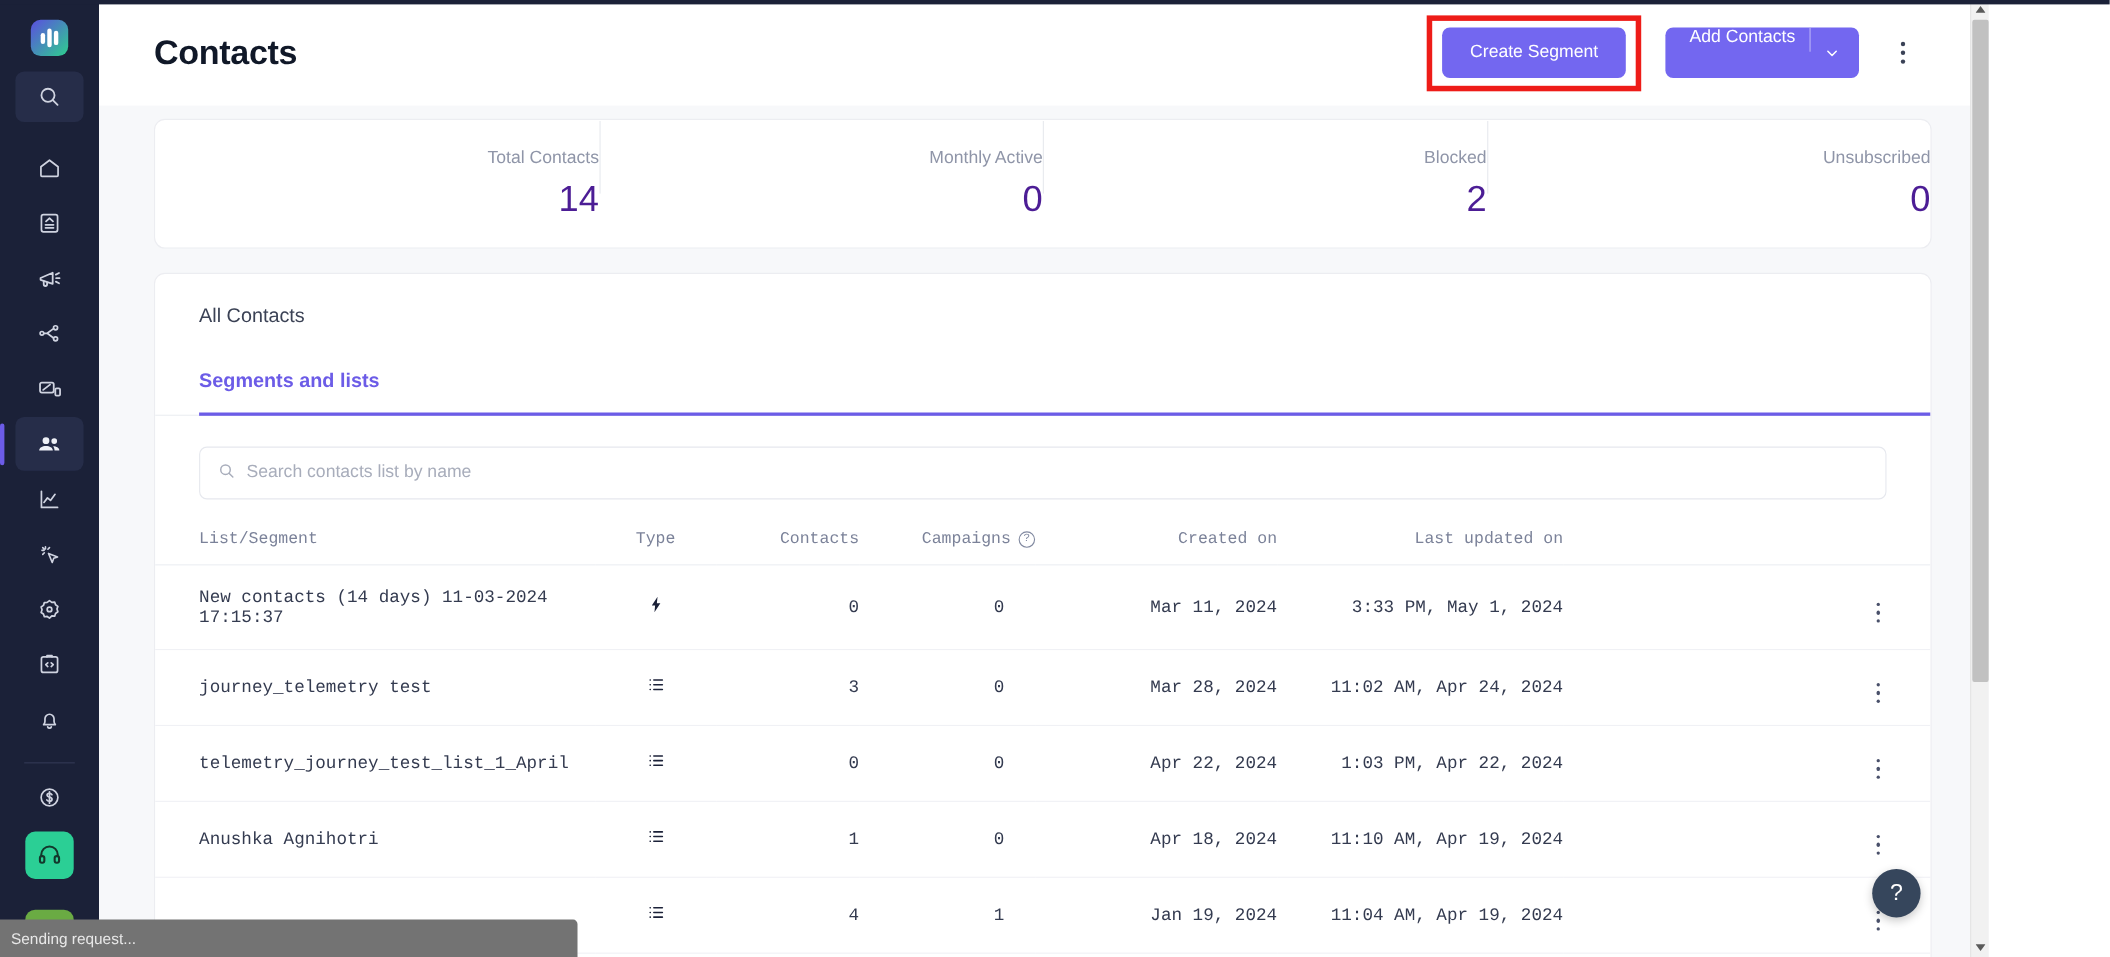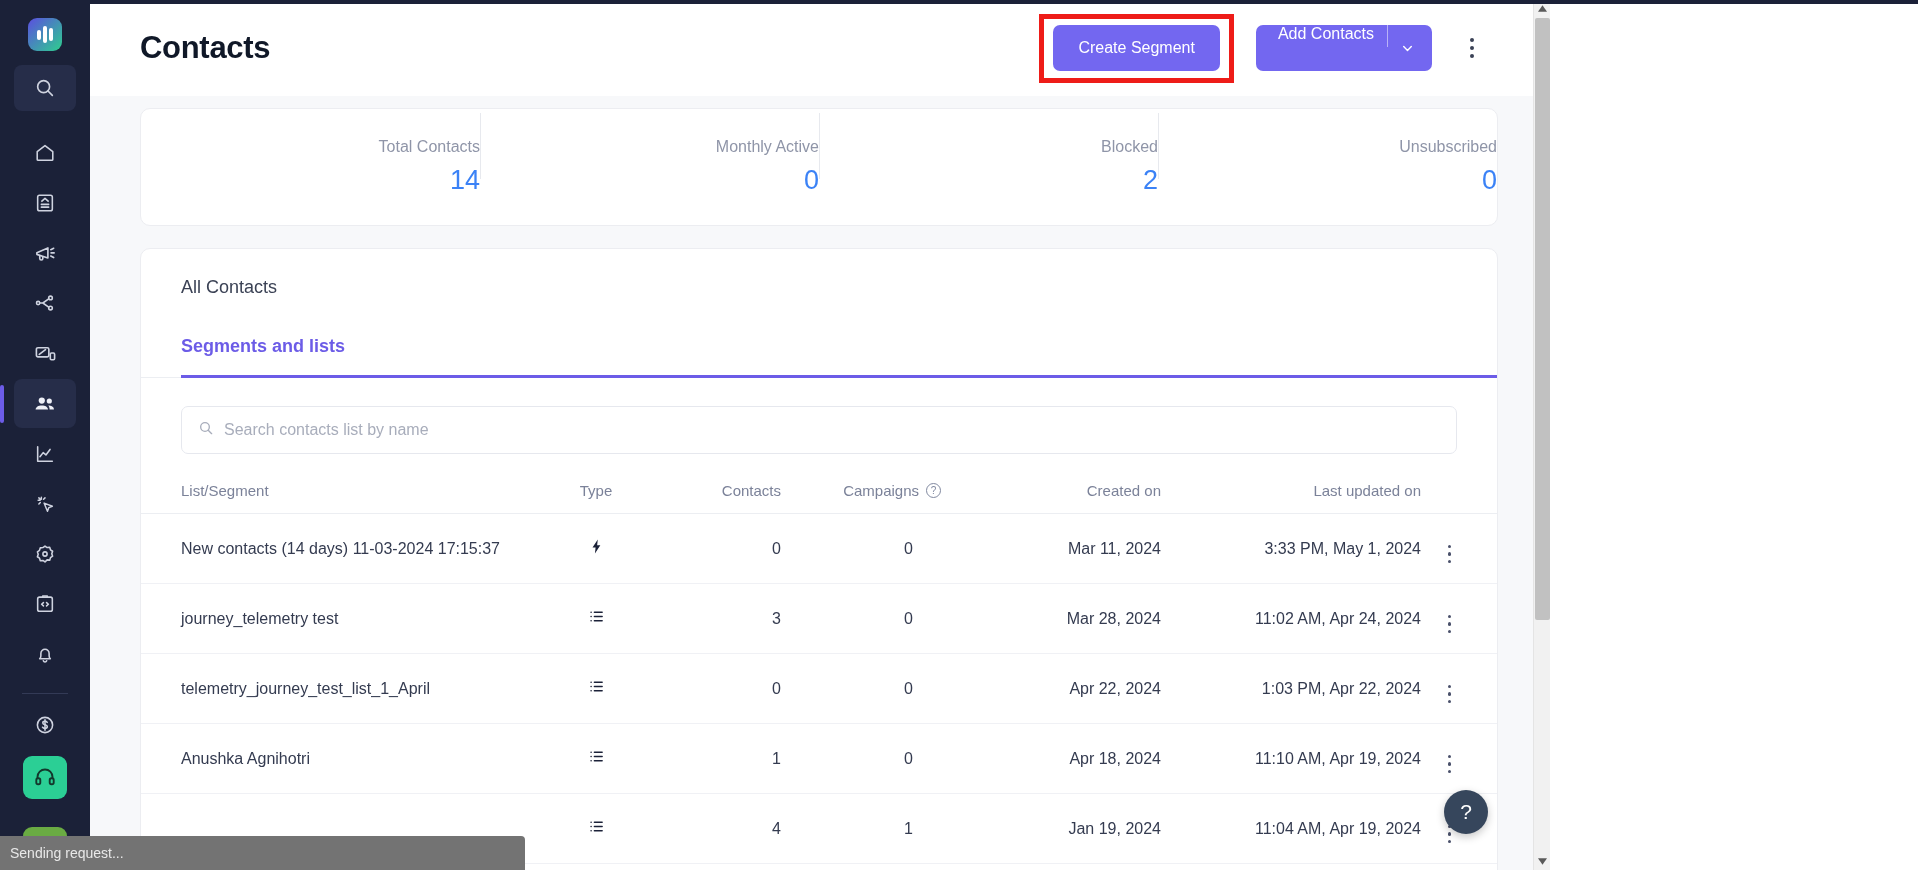--- a/index.html
+++ b/index.html
@@ -2,21 +2,21 @@
 <html><head>
 <meta charset="utf-8">
 <style>
   * { box-sizing: border-box; margin: 0; padding: 0; }
   html, body {
     width: 1918px; height: 870px;
     overflow: hidden;
     font-family: "Liberation Sans", sans-serif;
     background: #ffffff;
   }
-  #app { position: relative; width: 1550px; height: 870px; display: flex; }
+  #app { position: relative; width: 1808px; height: 870px; display: flex; }
 
   
   .sidebar {
     width: 90px; height: 870px;
     background: #1b2138;
     display: flex; flex-direction: column; align-items: center;
     flex: 0 0 90px;
     position: relative;
     z-index: 5;
   }
@@ -108,21 +108,21 @@
     margin: 12px 52px 0 50px;
     background:#fff; border:1px solid #ecedf1; border-radius: 10px;
     height: 118px;
     display:flex; align-items:center;
   }
   .stat { flex:1 1 0; text-align:right; position:relative; }
   .stat + .stat::before {
     content:""; position:absolute; left:0; top:-25px; height: 66px; width:1px; background:#e7e9ee;
   }
   .stat .lbl { font-size:16px; color:#8f95a8; margin-bottom: 9px; }
-  .stat .val { font-size:27px; color:#3b82f6; }
+  .stat .val { font-size:33px; color:#4c1d95; }
 
   
   .card {
     margin: 22px 52px 0 50px;
     background:#fff; border:1px solid #ecedf1; border-radius: 10px;
     height: 700px;
     overflow:hidden;
   }
   .tabs { display:flex; gap: 18px; padding: 28px 0 0 40px; border-bottom:1px solid #eceef2;flex-direction:column;}
   .tab {
@@ -135,21 +135,21 @@
   .searchbox {
     height: 48px; border:1px solid #e6e8ee; border-radius:7px;
     display:flex; align-items:center; padding: 0 16px; gap:10px;
   }
   .searchbox input {
     border:none; outline:none; flex:1; font-size:16px;
     color:#3b4255; font-family:"Liberation Sans", sans-serif; background:transparent;
   }
   .searchbox input::placeholder { color:#a8adbb; }
 
-  table { width: 100%; border-collapse: collapse; margin-top: 14px; table-layout: fixed; }
+  table { width: 100%; border-collapse: collapse; margin-top: 14px; table-layout: fixed; font-family: Liberation Mono, monospace; }
   th {
     font-size: 15px; color:#7b8299; font-weight: 400; text-align:left;
     padding: 14px 0 14px 0; border-bottom: 1px solid #eceef2;
   }
   td {
     font-size: 16px; color:#343b50;
     padding: 20px 0; border-bottom:1px solid #f0f1f5;
   }
   .c-name { width: 400px; padding-left: 40px; }
   .c-type { width: 110px; text-align:center; }

